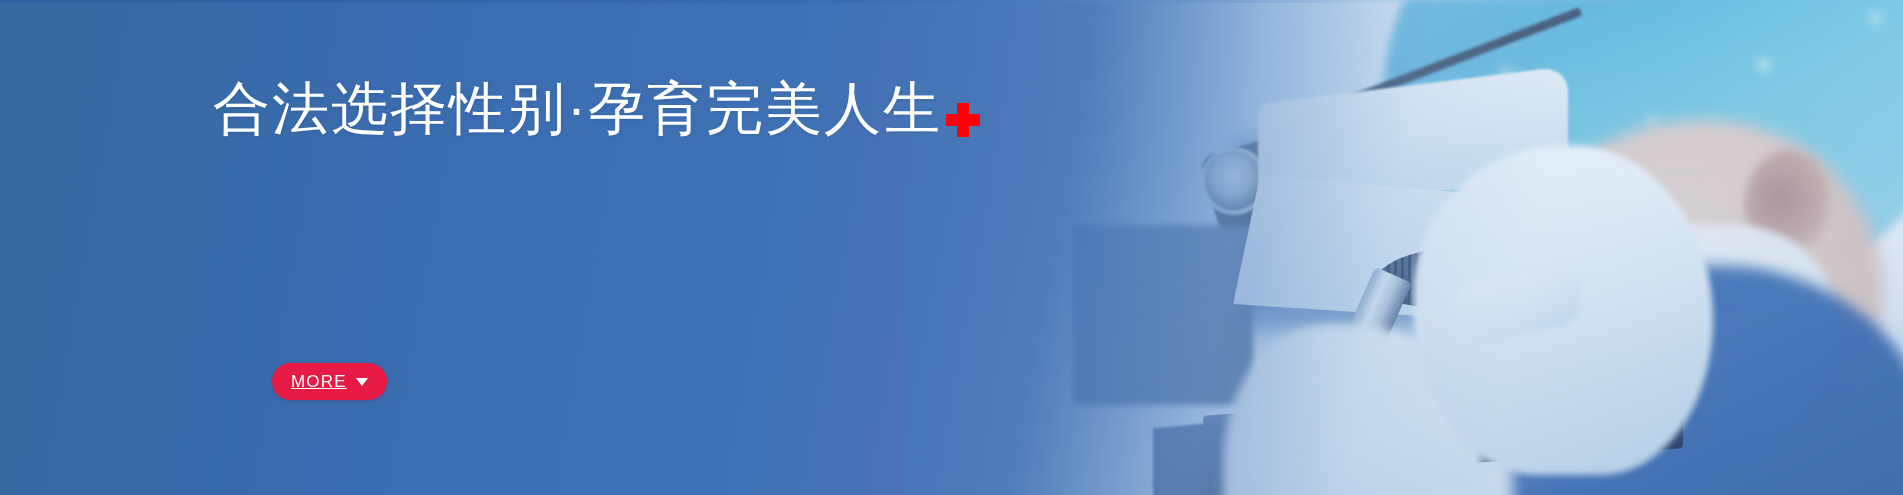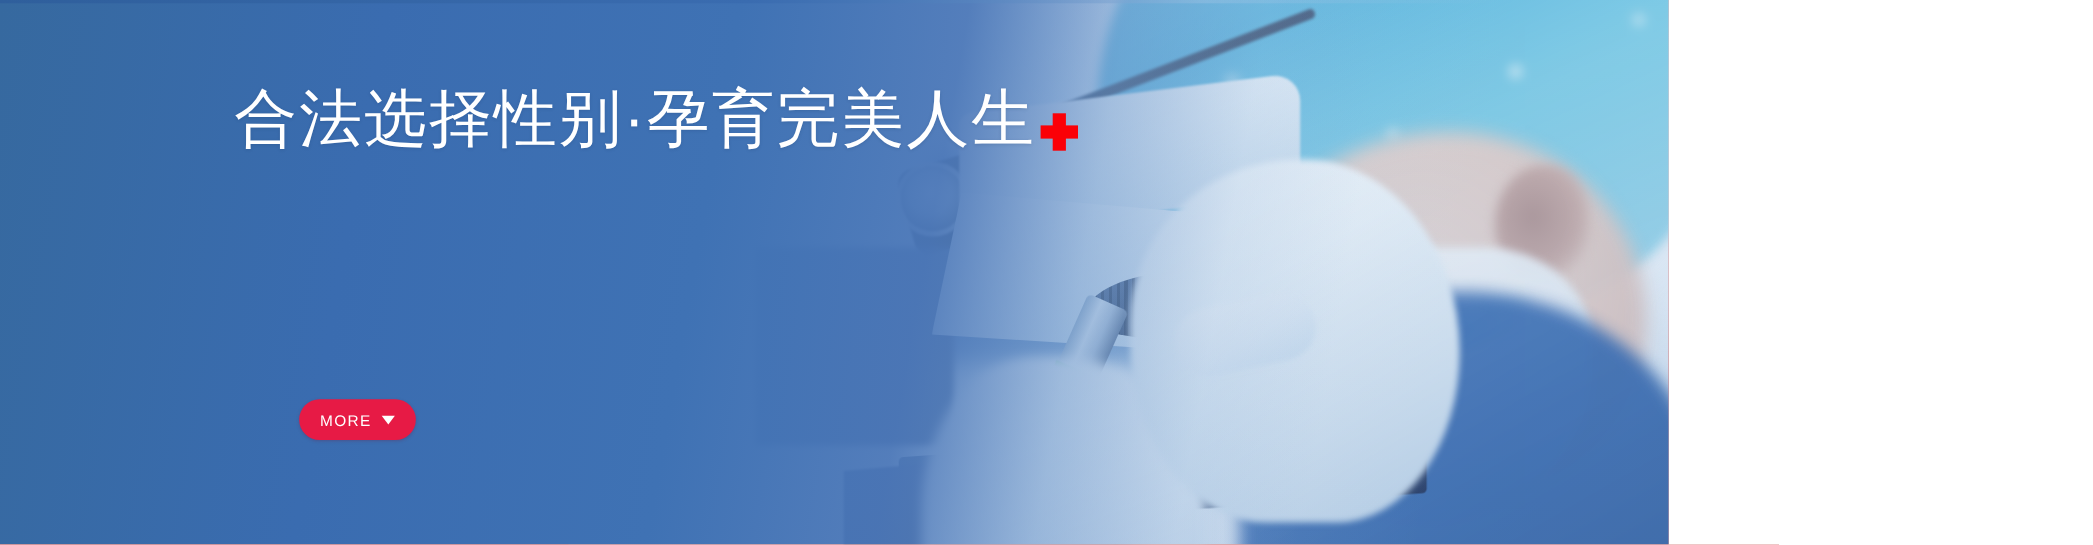--- a/index.html
+++ b/index.html
@@ -5,25 +5,25 @@
 <style>
   html, body {
     margin: 0;
     padding: 0;
     background: #ffffff;
   }
   * { box-sizing: border-box; }
 
   .banner {
     position: relative;
-    width: 1517px;
+    width: 1903px;
     height: 495px;
     overflow: hidden;
     font-family: "Liberation Sans", "DejaVu Sans", sans-serif;
-    background: #b91c1c;
+    background: #ec4899;
   }
 
   
   .photo {
     position: absolute;
     top: 0;
     right: 0;
     width: 1000px;
     height: 495px;
     overflow: hidden;
@@ -400,25 +400,26 @@
     left: 59px;
     display: inline-flex;
     align-items: center;
     gap: 9px;
     height: 37px;
     padding: 0 19px;
     border: none;
     border-radius: 19px;
     background: #e71a45;
     color: #ffffff;
-    font-size: 14px;
+    font-size: 17px;
     letter-spacing: 1.2px;
     font-family: "Liberation Sans", "DejaVu Sans", sans-serif;
     cursor: pointer;
     box-shadow: 0 1px 3px rgba(120,10,40,0.25);
+    text-decoration: underline;
   }
   .more-label { font-weight: 400; }
   .more-caret {
     display: inline-block;
     width: 0; height: 0;
     border-left: 6px solid transparent;
     border-right: 6px solid transparent;
     border-top: 8px solid #ffffff;
   }
 </style>

